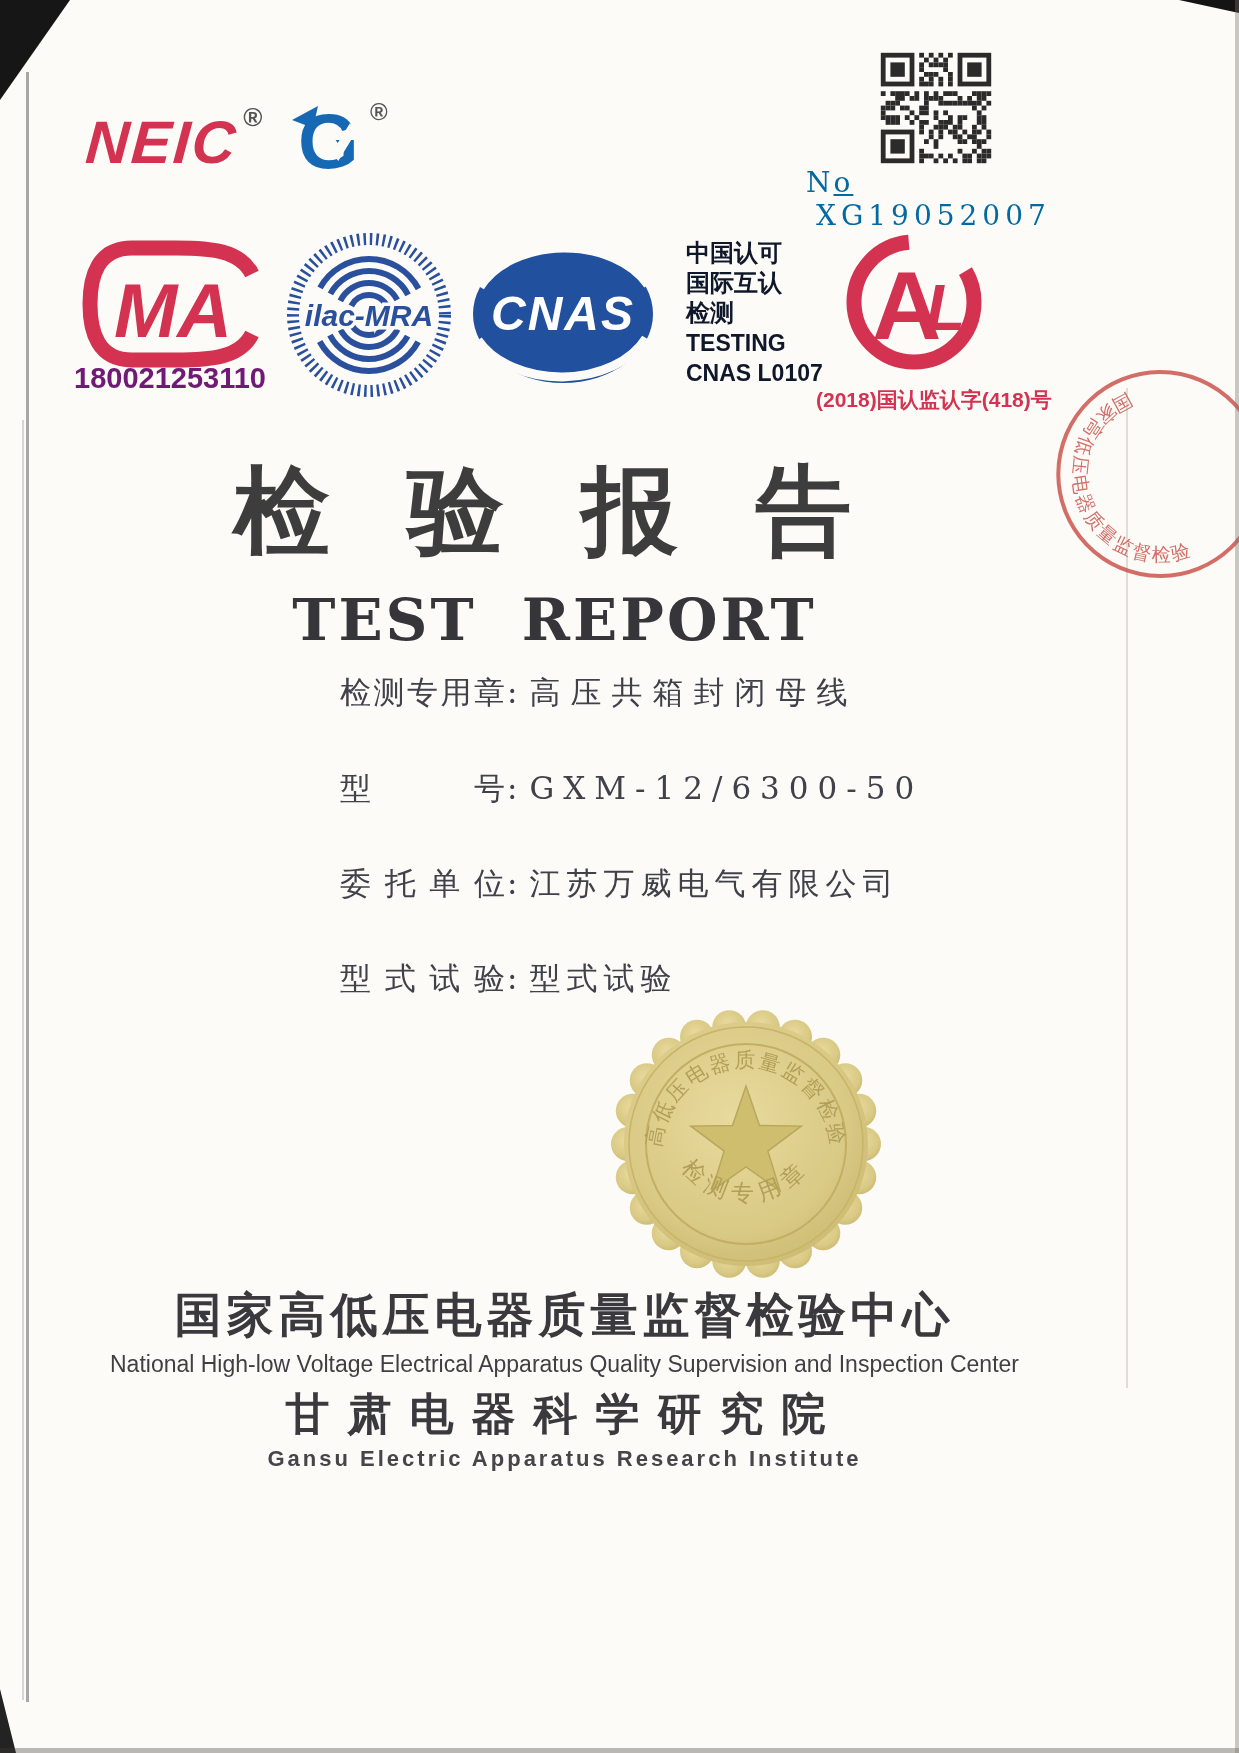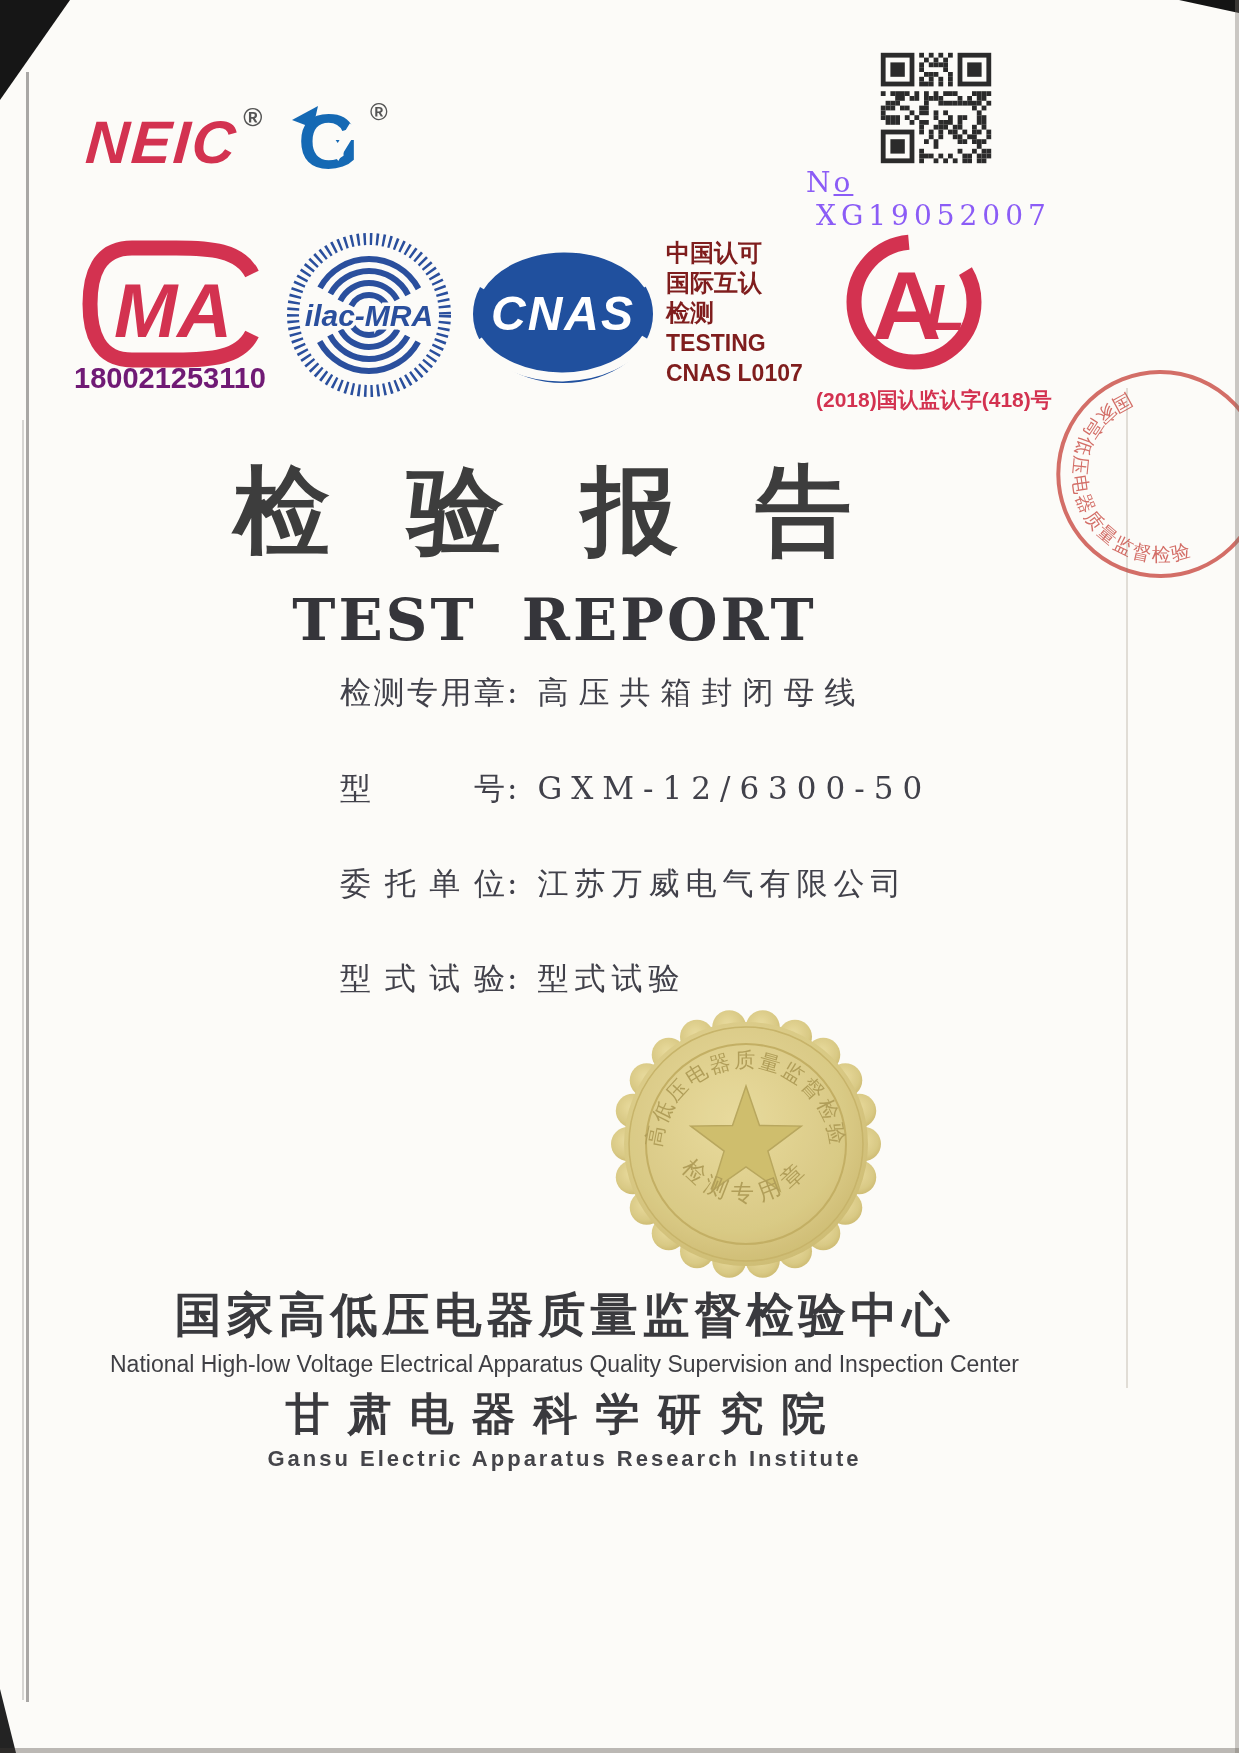--- a/index.html
+++ b/index.html
@@ -7,40 +7,40 @@
   .paper{position:relative;width:1239px;height:1753px;background:#fcfbf8;overflow:hidden;}
   .abs{position:absolute;}
 
   
   .neic{left:86px;top:108px;color:#d33250;font-family:"Liberation Sans",sans-serif;}
   .neic-text{font-size:60px;font-weight:900;font-style:italic;letter-spacing:2px;transform:skewX(-4deg);display:inline-block;}
   .neic-reg{font-size:26px;font-weight:700;color:#555;vertical-align:top;position:relative;top:-6px;left:6px;font-style:normal;}
   .gmark{left:286px;top:96px;}
   .g-reg{position:absolute;left:84px;top:2px;font-size:24px;font-weight:700;color:#555;}
   .qr{left:876px;top:48px;width:120px;height:120px;}
-  .report-no{left:806px;top:166px;width:300px;font-family:"DejaVu Serif",serif;font-size:28px;color:#8b5cf6;letter-spacing:3px;}
+  .report-no{left:806px;top:166px;width:300px;font-family:"DejaVu Serif",serif;font-size:28px;color:#0369a1;letter-spacing:3px;}
   .no-o{text-decoration:underline;}
   .no-val{letter-spacing:5px;margin-left:10px;}
 
   
   .cma-num{left:74px;top:362px;width:270px;font-size:29px;font-weight:900;color:#701a75;letter-spacing:0px;font-family:"Liberation Sans",sans-serif;}
-  .acc-text{left:666px;top:238px;color:#7f1d1d;font-weight:700;line-height:30px;font-size:23px;font-family:"Liberation Sans",sans-serif;}
+  .acc-text{left:686px;top:238px;color:#0f172a;font-weight:700;line-height:30px;font-size:23px;font-family:"Liberation Sans",sans-serif;}
   .acc-text .cn{font-size:24px;}
   .cal-num{left:816px;top:386px;width:320px;font-size:21px;font-weight:700;color:#d33250;}
 
   
   .title-cn{left:0;top:448px;width:1239px;text-align:center;font-size:96px;font-weight:700;color:#3d3d3d;letter-spacing:78px;font-family:"DejaVu Sans",sans-serif;transform:translateX(-38px);white-space:nowrap;}
   .title-en{left:0;top:586px;width:1239px;text-align:center;font-size:58px;font-weight:700;color:#35353a;letter-spacing:3px;word-spacing:22px;font-family:"DejaVu Serif",serif;transform:translateX(-65px);}
 
   
   .field{position:absolute;left:340px;font-size:31px;color:#41414a;font-family:"DejaVu Serif",serif;white-space:nowrap;}
   .f0{top:672px;} .f1{top:768px;} .f2{top:863px;} .f3{top:958px;}
   .field .lbl{display:inline-block;width:165px;text-align:justify;text-align-last:justify;vertical-align:baseline;}
   .field .col{margin-left:2px;}
-  .field .val{margin-left:20px;}
+  .field .val{margin-left:12px;}
   .f0 .val{letter-spacing:10px;}
   .f1 .val{letter-spacing:9px;}
   .f2 .val{letter-spacing:6px;}
   .f3 .val{letter-spacing:6px;}
 
   
   .seal{left:606px;top:1004px;width:280px;height:280px;opacity:.92;}
   .stamp{left:989px;top:358px;width:250px;height:260px;}
 
   

